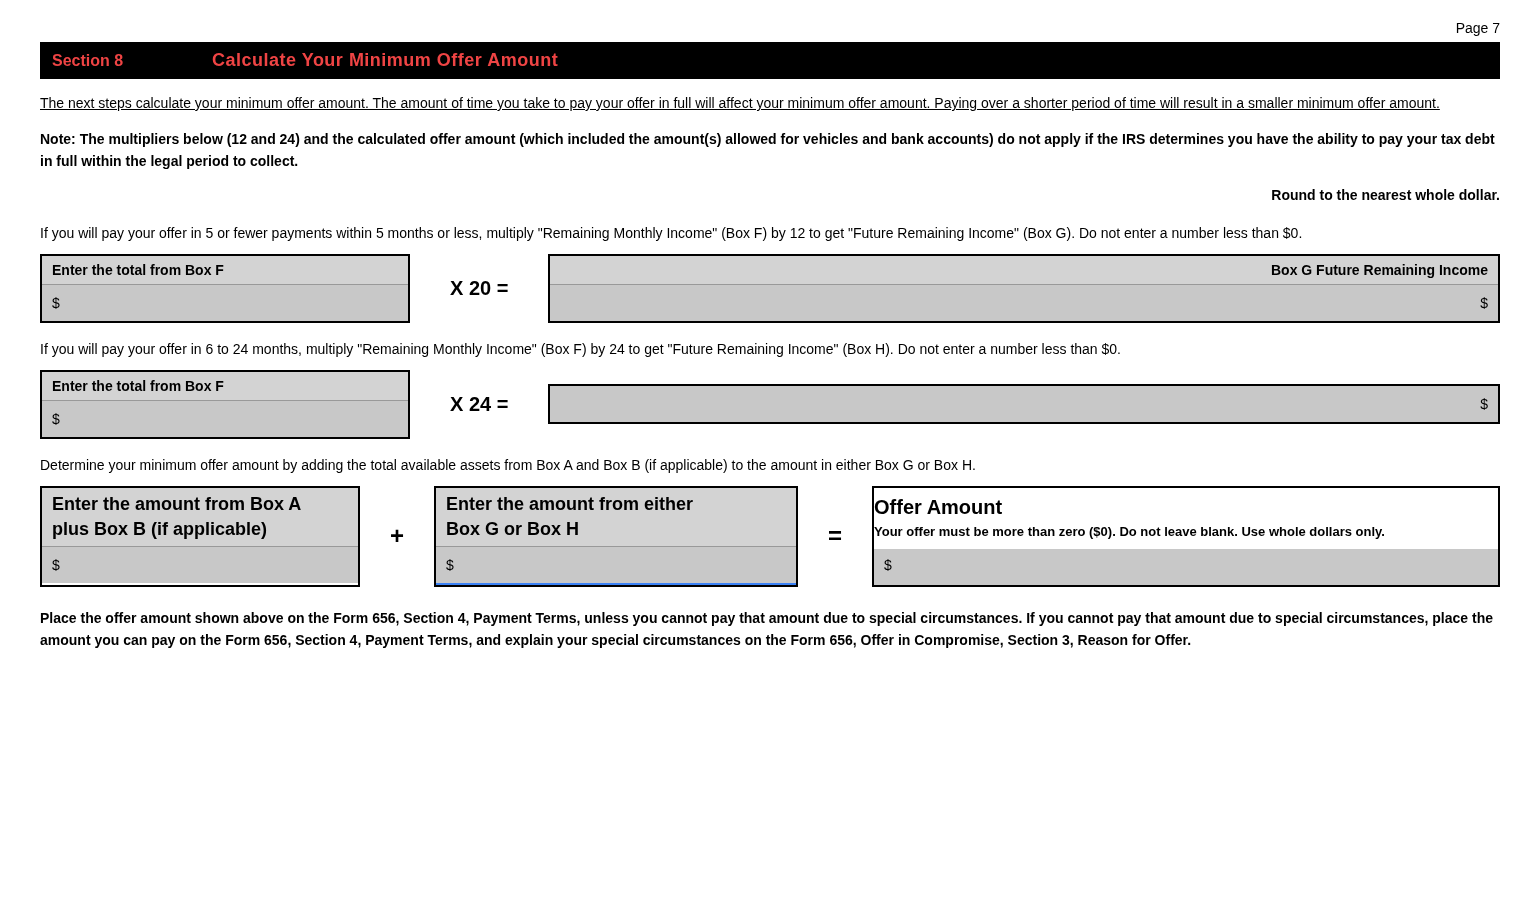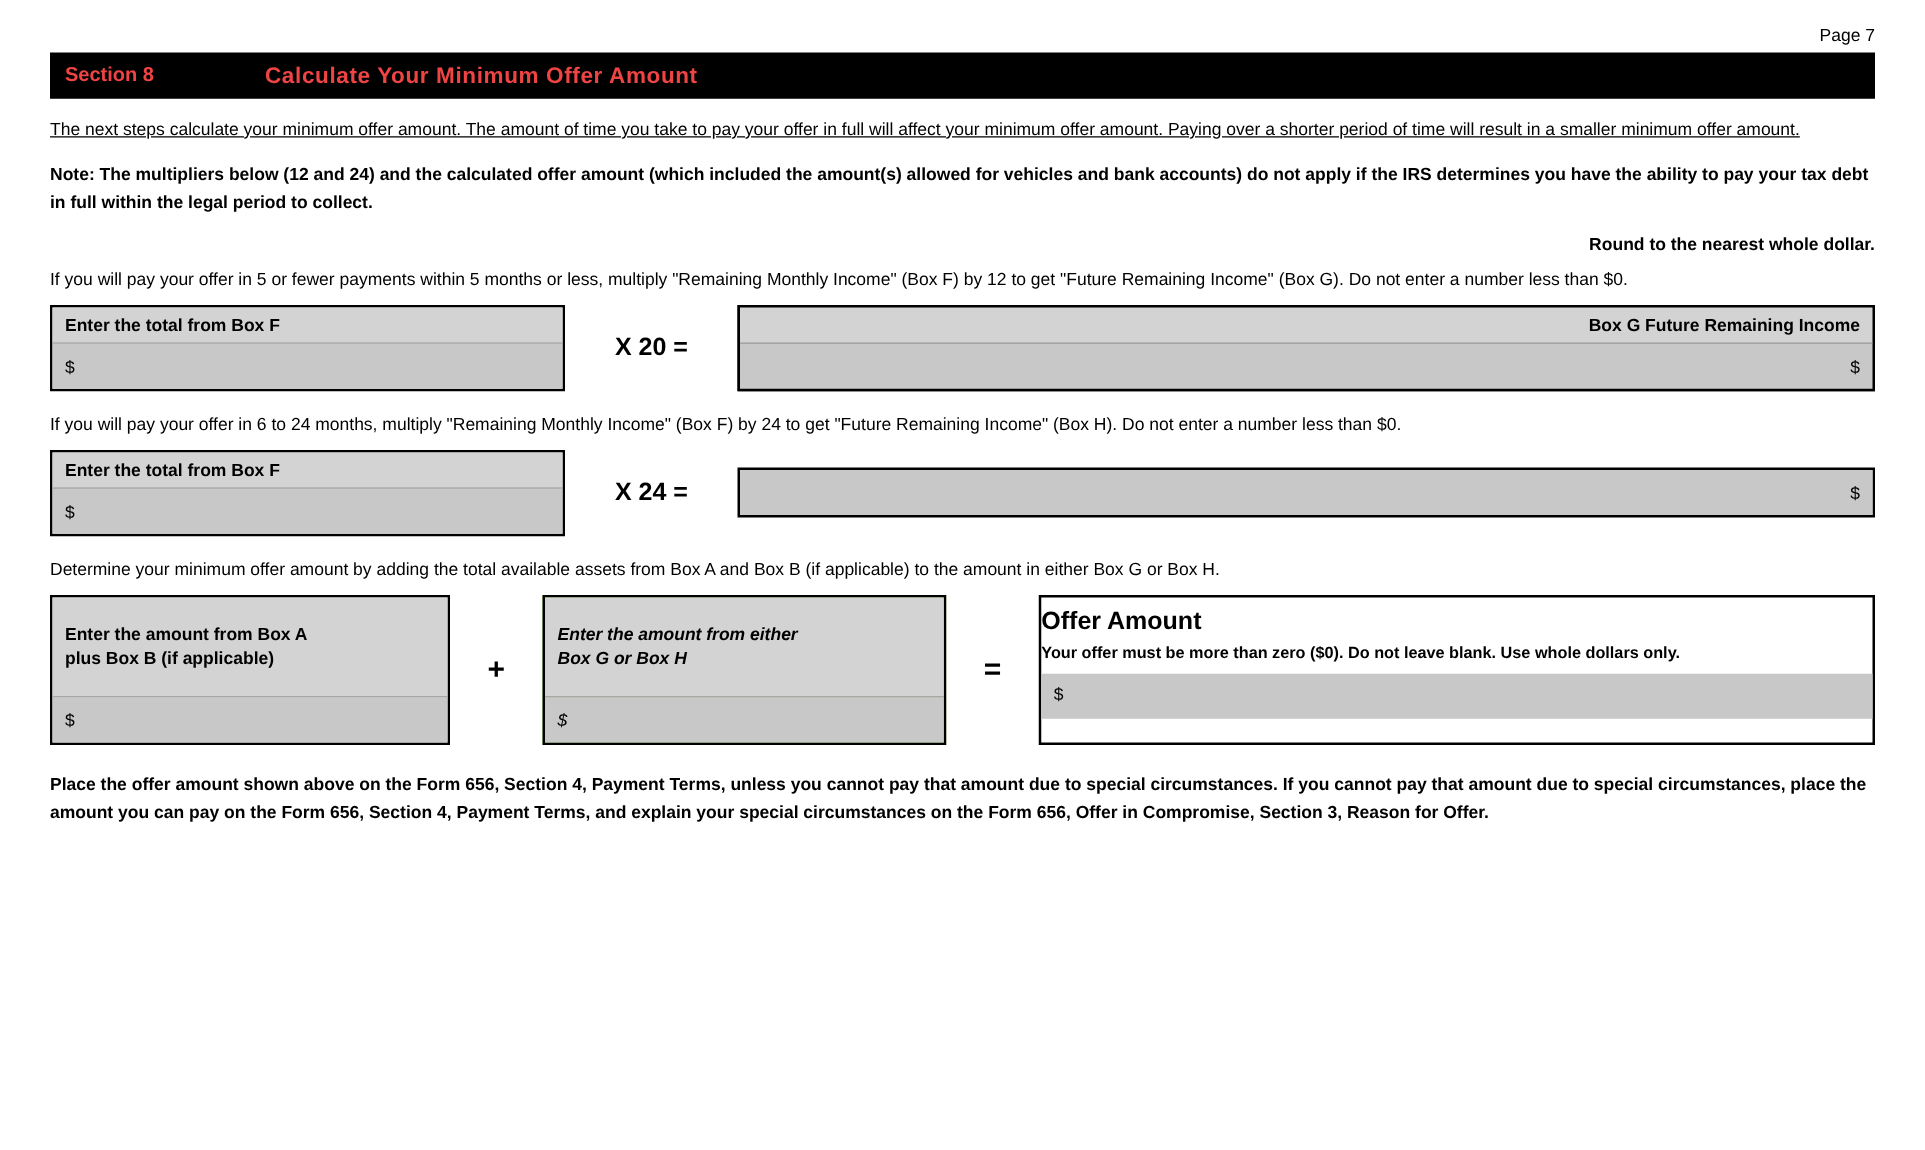--- a/index.html
+++ b/index.html
@@ -54,40 +54,40 @@
 
     .note-text {
       font-weight: bold;
       margin-bottom: 14px;
       line-height: 1.6;
     }
 
     .round-note {
       text-align: right;
       font-weight: bold;
-      margin-bottom: 10px;
+      margin-bottom: 20px;
     }
 
     .instruction-text {
       margin-bottom: 10px;
       line-height: 1.5;
     }
 
     .calc-row {
       display: flex;
       align-items: center;
       margin-bottom: 16px;
       gap: 0;
     }
 
     .input-box {
       border: 2px solid #000;
       background: #fff;
       min-width: 300px;
-      width: 412px;
+      width: 370px;
     }
 
     .input-box-wide {
       border: 2px solid #000;
       background: #000000;
       flex: 1;
       min-width: 350px;
       text-align: right;
     }
 
@@ -122,23 +122,22 @@
     }
 
     .box-small {
       border: 2px solid #000;
       width: 320px;
       background: #fff;
     }
 
     .box-medium {
       border: 2px solid #000;
-      width: 323px;
-      background: #bef264;
-      font-style: italic;
+      width: 364px;
+      background: #3b82f6;
     }
 
     .offer-amount-box {
       border: 2px solid #000;
       flex: 1;
       background: #fff;
       min-width: 350px;
     }
 
     .offer-amount-header {
@@ -174,22 +173,22 @@
 
     .footer-text {
       font-weight: bold;
       line-height: 1.6;
       font-size: 14px;
     }
 
     .two-line-header {
       background: #d3d3d3;
       font-weight: bold;
-      padding: 20px 10px;
-      font-size: 14px;
+      padding: 4px 10px;
+      font-size: 18px;
       border-bottom: 1px solid #999;
       line-height: 1.4;
     }
   </style>
 </head>
 <body>
 
 <div class="page-number">Page 7</div>
 
 <div class="section-header">

